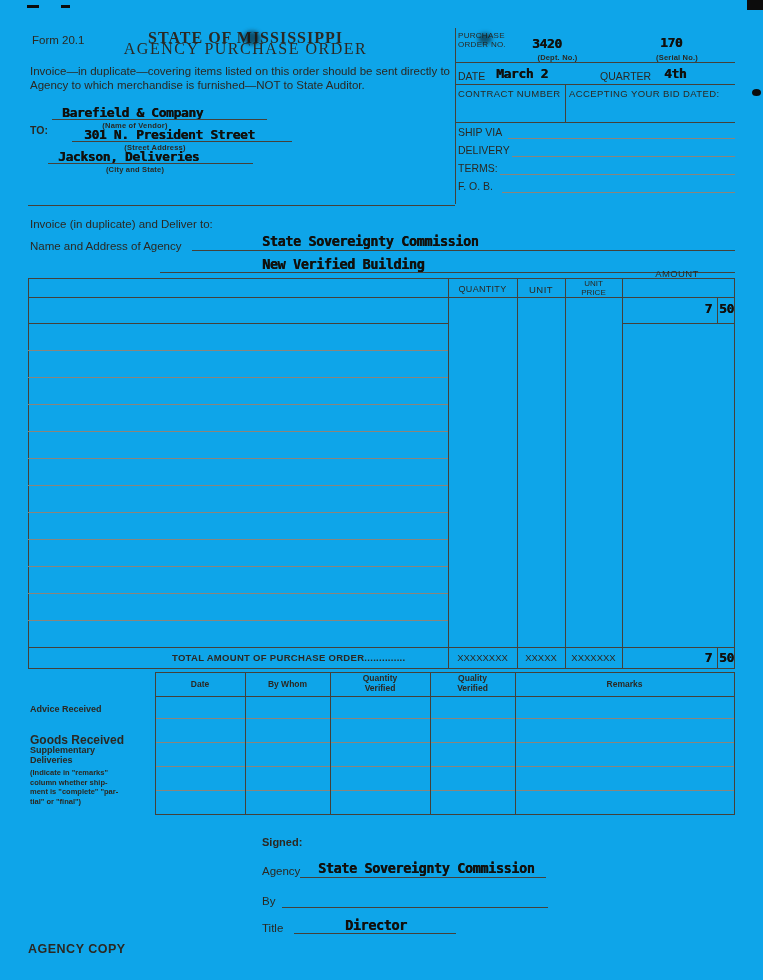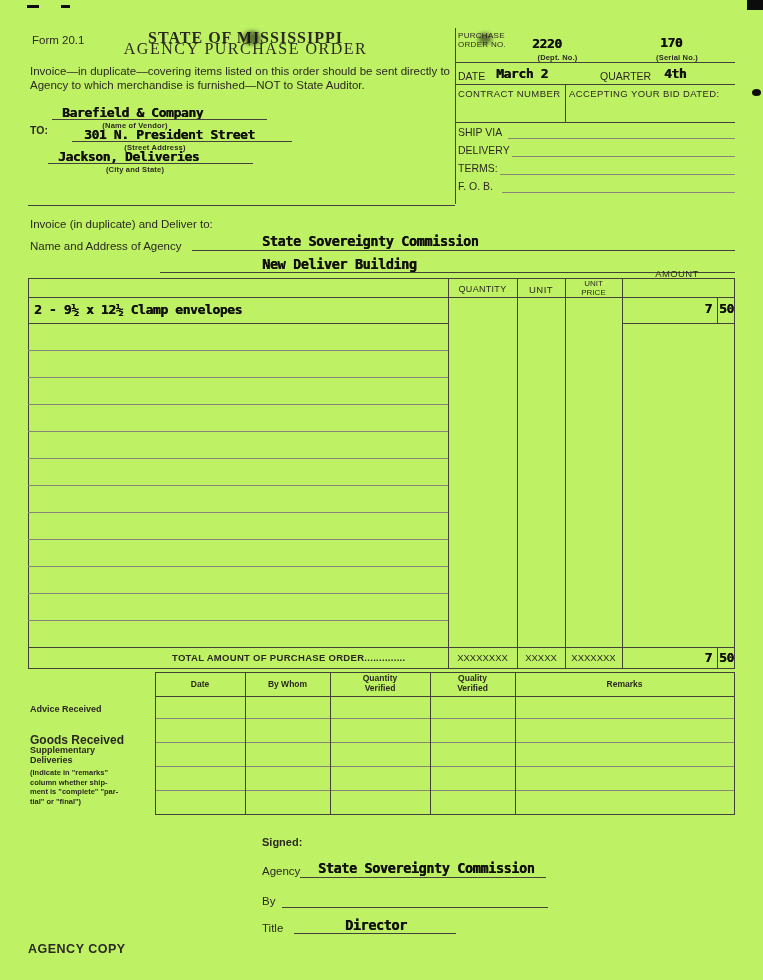--- a/index.html
+++ b/index.html
@@ -1,19 +1,19 @@
 <!DOCTYPE html>
 <html><head>
 <meta charset="utf-8">
 <style>
   * { margin:0; padding:0; box-sizing:border-box; }
   html,body { background:#777; }
   .page {
     position:relative; width:763px; height:980px; margin:0 auto;
-    background:#bef264; overflow:hidden;
+    background:#0ea5e9; overflow:hidden;
     font-family:"Liberation Sans", sans-serif; color:#2b2822;
   }
   .abs { position:absolute; }
   .hline { height:1px; background:#44413a; }
   .hline.light { background:#8a857b; }
   .vline { width:1px; background:#44413a; }
   .lbl { font-size:11.5px; line-height:14px; }
   .sm  { font-size:10.5px; line-height:12px; }
   .hdr { font-size:9.5px; letter-spacing:.4px; }
   .tiny{ font-size:8px; line-height:8.5px; }
@@ -46,21 +46,21 @@
   <div class="abs lbl" style="left:32px;top:33px">Form 20.1</div>
   <div class="abs serif bold center" style="left:118px;top:29px;width:255px;font-size:16px;letter-spacing:1px">STATE OF MISSISSIPPI</div>
   <div class="abs smudge" style="left:243px;top:31px;width:18px;height:14px"></div>
   <div class="abs serif center" style="left:118px;top:40px;width:255px;font-size:16px;letter-spacing:1.5px">AGENCY PURCHASE ORDER</div>
 
   <div class="abs vline" style="left:455px;top:28px;height:176px"></div>
 
   <div class="abs pre" style="left:458px;top:32px;font-size:8px;line-height:8.5px;letter-spacing:.3px">PURCHASE
 ORDER NO.</div>
   <div class="abs smudge" style="left:478px;top:33px;width:14px;height:11px"></div>
-  <div class="abs typed" style="left:532px;top:36px">2220</div>
+  <div class="abs typed" style="left:532px;top:36px">3420</div>
   <div class="abs typed" style="left:660px;top:35px">170</div>
   <div class="abs cap center" style="left:515px;top:53px;width:85px">(Dept. No.)</div>
   <div class="abs cap center" style="left:638px;top:53px;width:78px">(Serial No.)</div>
   <div class="abs hline" style="left:455px;top:62px;width:280px"></div>
 
   <div class="abs sm" style="left:458px;top:70px">DATE</div>
   <div class="abs typed" style="left:496px;top:66px">March 2</div>
   <div class="abs sm" style="left:600px;top:70px">QUARTER</div>
   <div class="abs typed" style="left:664px;top:66px">4th</div>
   <div class="abs hline" style="left:455px;top:84px;width:280px"></div>
@@ -89,41 +89,40 @@
   <div class="abs cap center" style="left:95px;top:143px;width:120px">(Street Address)</div>
   <div class="abs typed" style="left:58px;top:149px">Jackson, Deliveries</div>
   <div class="abs hline" style="left:48px;top:163px;width:205px"></div>
   <div class="abs cap center" style="left:80px;top:165px;width:110px">(City and State)</div>
   <div class="abs hline" style="left:28px;top:205px;width:427px"></div>
 
   <div class="abs lbl" style="left:30px;top:217px">Invoice (in duplicate) and Deliver to:</div>
   <div class="abs lbl" style="left:30px;top:239px">Name and Address of Agency</div>
   <div class="abs typed lg" style="left:262px;top:233px">State Sovereignty Commission</div>
   <div class="abs hline" style="left:192px;top:250px;width:543px"></div>
-  <div class="abs typed lg" style="left:262px;top:256px">New Deliver Building</div>
+  <div class="abs typed lg" style="left:262px;top:256px">New Verified Building</div>
   <div class="abs hline" style="left:160px;top:272px;width:575px"></div>
 
   <div class="abs hline" style="left:28px;top:278px;width:707px"></div>
   <div class="abs hline" style="left:28px;top:297px;width:707px"></div>
   <div class="abs hline" style="left:28px;top:647px;width:707px"></div>
   <div class="abs hline" style="left:28px;top:668px;width:707px"></div>
   <div class="abs vline" style="left:28px;top:278px;height:390px"></div>
   <div class="abs vline" style="left:448px;top:278px;height:390px"></div>
   <div class="abs vline" style="left:517px;top:278px;height:390px"></div>
   <div class="abs vline" style="left:565px;top:278px;height:390px"></div>
   <div class="abs vline" style="left:622px;top:278px;height:390px"></div>
   <div class="abs vline" style="left:734px;top:278px;height:390px"></div>
 
   <div class="abs center" style="left:448px;top:284px;width:69px;font-size:9px;letter-spacing:.3px">QUANTITY</div>
   <div class="abs hdr center" style="left:517px;top:284px;width:48px">UNIT</div>
   <div class="abs tiny center pre" style="left:565px;top:280px;width:57px">UNIT
 PRICE</div>
   <div class="abs hdr center" style="left:622px;top:268px;width:110px">AMOUNT</div>
 
-  <div class="abs typed" style="left:34px;top:302px">2 - 9½ x 12½ Clamp envelopes</div>
   <div class="abs typed right" style="left:688px;top:301px;width:24px">7</div>
   <div class="abs typed" style="left:719px;top:301px">50</div>
   <div class="abs vline" style="left:717px;top:297px;height:26px"></div>
   <div class="abs hline" style="left:28px;top:323px;width:420px"></div>
   <div class="abs hline" style="left:622px;top:323px;width:113px"></div>
 
   <div class="abs hline light" style="left:28px;top:350px;width:420px"></div>
   <div class="abs hline light" style="left:28px;top:377px;width:420px"></div>
   <div class="abs hline light" style="left:28px;top:404px;width:420px"></div>
   <div class="abs hline light" style="left:28px;top:431px;width:420px"></div>

